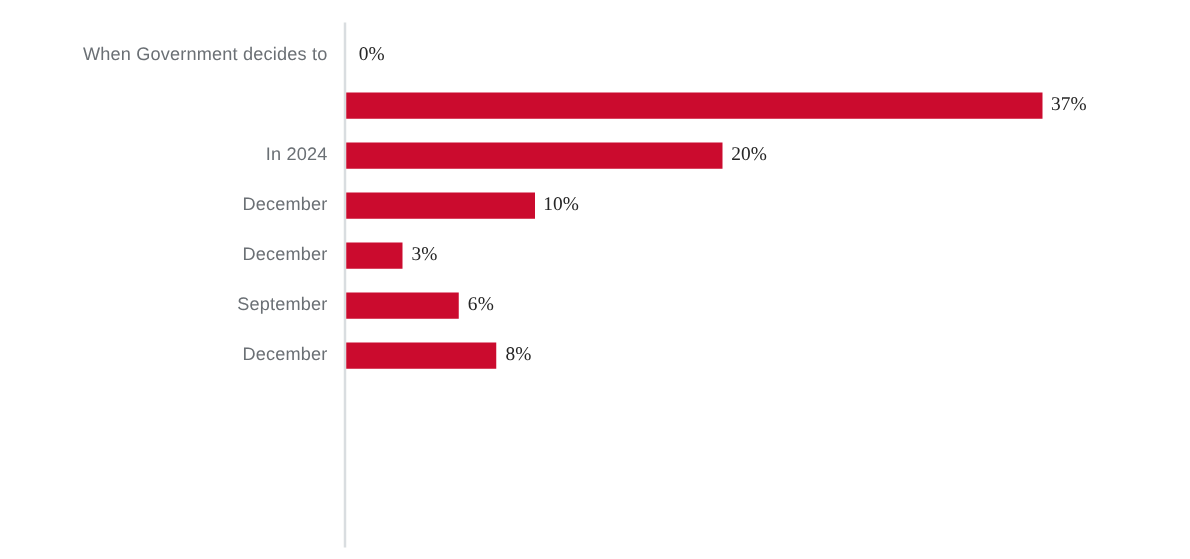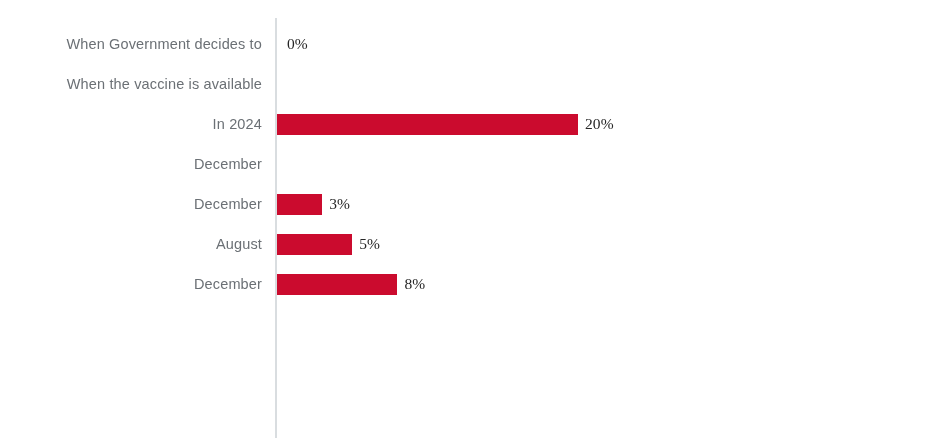--- a/index.html
+++ b/index.html
@@ -108,44 +108,51 @@
     <div class="axis-line"></div>
     <div class="rows" id="rows">
         <div class="bar-row zero">
           <div class="cat-label">When Government decides to</div>
           <div class="bar-wrap">
             <div class="bar" style="width: 0px; background: rgb(203, 11, 46);"></div>
             <span class="val-label">0%</span>
           </div>
         </div>
         <div class="bar-row">
-          <div class="cat-label">When the vaccine is available</div>
+          <div class="bar-wrap">
+            <div class="bar" style="width: 556.85px; background: rgb(203, 11, 46);"></div>
+            <span class="val-label">37%</span>
+          </div>
         </div>
         <div class="bar-row">
           <div class="cat-label">In 2024</div>
           <div class="bar-wrap">
             <div class="bar" style="width: 301px; background: rgb(203, 11, 46);"></div>
             <span class="val-label">20%</span>
           </div>
         </div>
         <div class="bar-row">
           <div class="cat-label">December</div>
+          <div class="bar-wrap">
+            <div class="bar" style="width: 150.5px; background: rgb(203, 11, 46);"></div>
+            <span class="val-label">10%</span>
+          </div>
         </div>
         <div class="bar-row">
           <div class="cat-label">December</div>
           <div class="bar-wrap">
             <div class="bar" style="width: 45.15px; background: rgb(203, 11, 46);"></div>
             <span class="val-label">3%</span>
           </div>
         </div>
         <div class="bar-row">
-          <div class="cat-label">August</div>
+          <div class="cat-label">September</div>
           <div class="bar-wrap">
-            <div class="bar" style="width: 75.25px; background: rgb(203, 11, 46);"></div>
-            <span class="val-label">5%</span>
+            <div class="bar" style="width: 90.3px; background: rgb(203, 11, 46);"></div>
+            <span class="val-label">6%</span>
           </div>
         </div>
         <div class="bar-row">
           <div class="cat-label">December</div>
           <div class="bar-wrap">
             <div class="bar" style="width: 120.4px; background: rgb(203, 11, 46);"></div>
             <span class="val-label">8%</span>
           </div>
         </div>
       </div>

